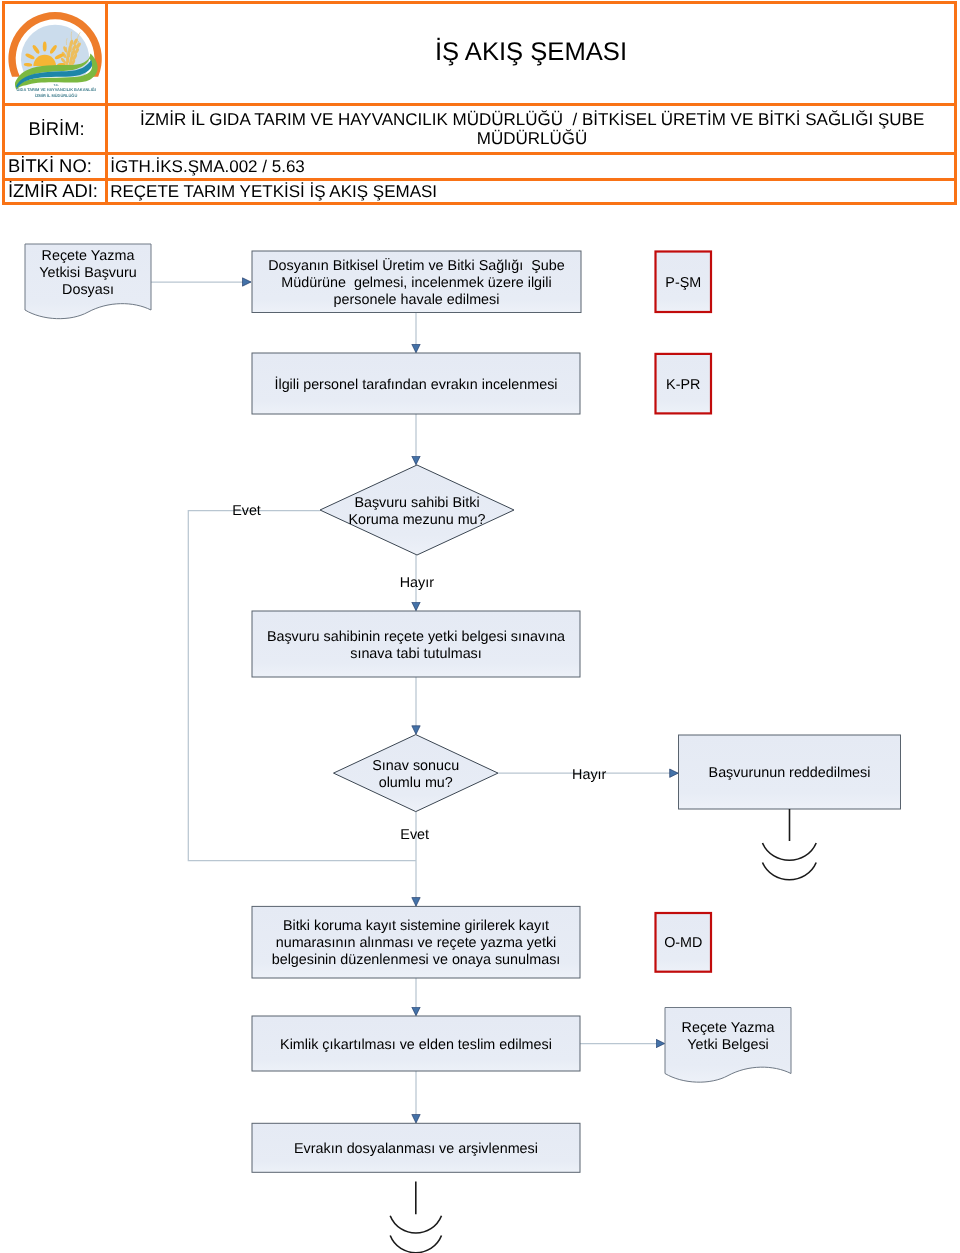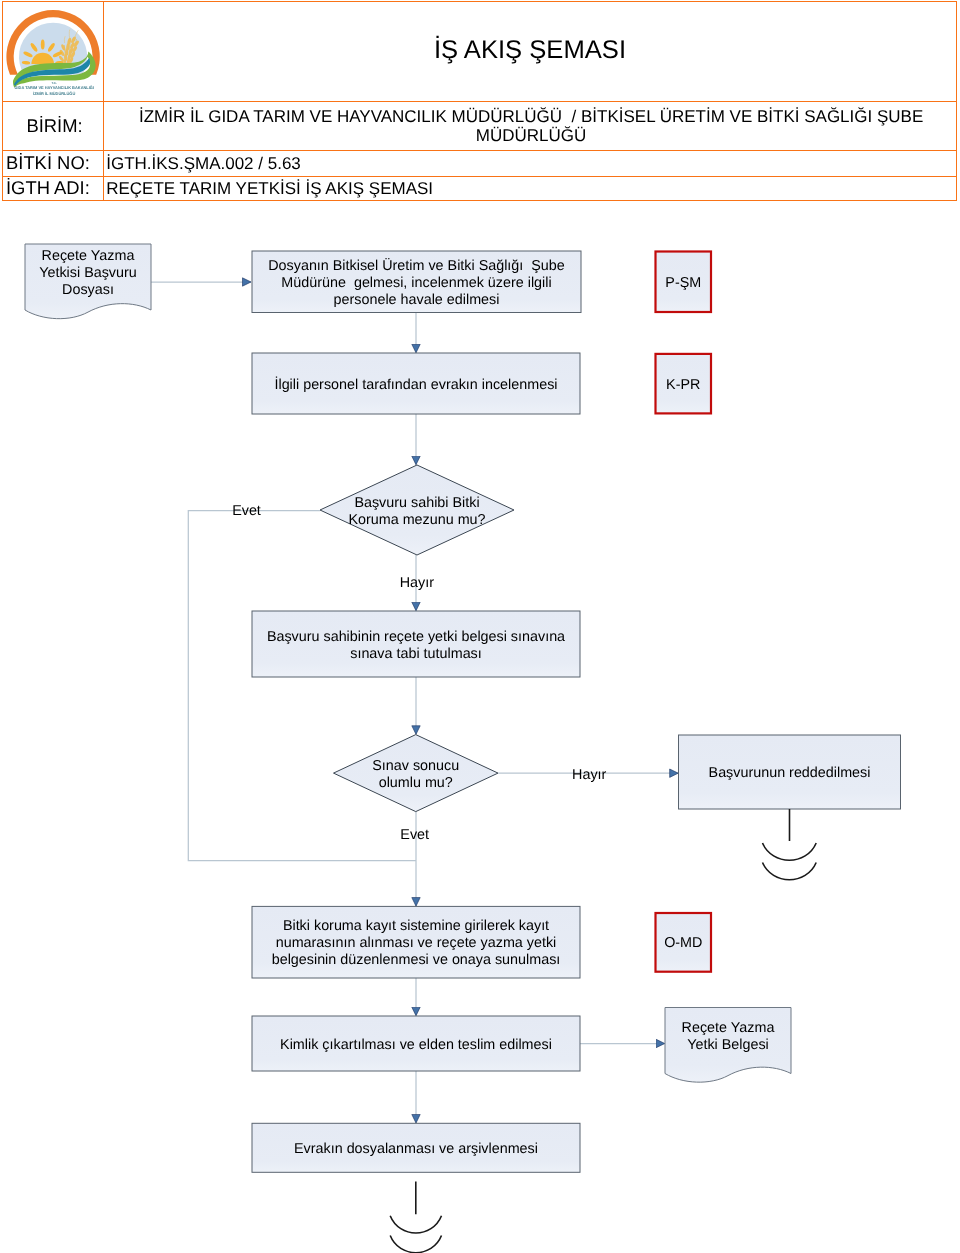--- a/index.html
+++ b/index.html
@@ -4,21 +4,21 @@
 <title>İŞ AKIŞ ŞEMASI</title>
 <style>
   html,body{margin:0;padding:0;background:#ffffff;}
   body{width:960px;height:1253px;position:relative;overflow:hidden;
        font-family:"Liberation Sans",sans-serif;color:#000;
        -webkit-font-smoothing:antialiased;text-rendering:geometricPrecision;}
   .page{position:absolute;left:0;top:0;width:960px;height:1253px;}
   
   .htable{position:absolute;left:2px;top:1px;width:955px;border-collapse:collapse;
           table-layout:fixed;}
-  .htable td{border:1px solid #f97316;padding:0;vertical-align:middle;}
+  .htable td{border:3px solid #f97316;padding:0;vertical-align:middle;}
   .logocell{width:100px;height:99px;text-align:center;padding:0;position:relative;line-height:0;}
   .logo{display:block;position:absolute;left:-2.5px;top:-1.5px;}
   .htable td.titlecell{text-align:center;font-size:25.6px;letter-spacing:0px;vertical-align:top;padding-top:34px;}
   .htable td.lbl{font-size:18.4px;padding-left:3.0px;white-space:nowrap;line-height:1.14;}
   .htable td.val{font-size:17px;padding-left:2.2px;line-height:1.14;}
   .r-birim{height:49px;text-align:center;}
   .r-no{height:26px;}
   .r-adi{height:24px;}
   
   .flow{position:absolute;left:0;top:0;width:960px;height:1253px;}
@@ -106,21 +106,21 @@
     </tr>
     <tr class="r-birim">
       <td class="lbl">BİRİM:</td>
       <td class="val">İZMİR İL GIDA TARIM VE HAYVANCILIK MÜDÜRLÜĞÜ &nbsp;/ BİTKİSEL ÜRETİM VE BİTKİ SAĞLIĞI ŞUBE MÜDÜRLÜĞÜ</td>
     </tr>
     <tr class="r-no">
       <td class="lbl">BİTKİ NO:</td>
       <td class="val">İGTH.İKS.ŞMA.002 / 5.63</td>
     </tr>
     <tr class="r-adi">
-      <td class="lbl">İGTH ADI:</td>
+      <td class="lbl">İZMİR ADI:</td>
       <td class="val">REÇETE TARIM YETKİSİ İŞ AKIŞ ŞEMASI</td>
     </tr>
   </tbody>
     </table>
   <svg class="flow" viewBox="0 0 960 1253">
     <defs>
       <linearGradient id="shapeFill" x1="0" y1="0" x2="0" y2="1">
         <stop offset="0" stop-color="#E5EAF4"></stop>
         <stop offset="0.78" stop-color="#E7ECF5"></stop>
         <stop offset="1" stop-color="#EDF1F8"></stop>

